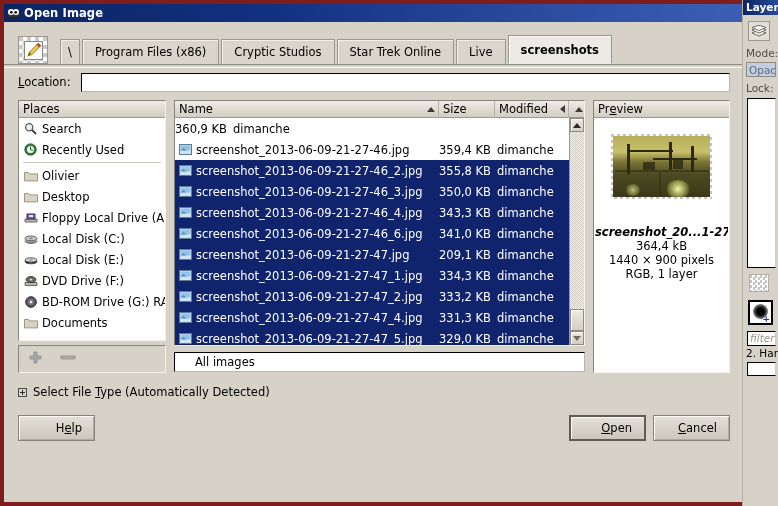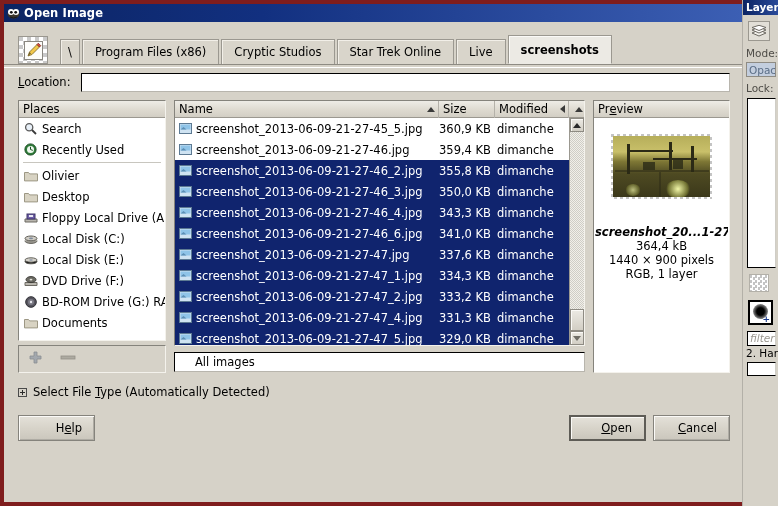--- a/index.html
+++ b/index.html
@@ -745,30 +745,20 @@
           </div>
           <div class="hcell h-corner">
             <span class="sortarrow"></span>
           </div>
         </div>
 
         <div id="file-rows-wrap">
           <div id="file-rows">
 
             <div class="frow">
-              <span class="c-name">
-                <span class="fico">
-                  <svg width="13" height="11" viewBox="0 0 13 11">
-                      <rect x="0.5" y="0.5" width="12" height="10" fill="#cfe3f2" stroke="#5d7a93"></rect>
-                      <rect x="1.5" y="1.5" width="10" height="5" fill="#8fc4e8"></rect>
-                      <path d="M1.5 6.5 l3-2.5 l3 2.5 z" fill="#5d8fb5"></path>
-                    </svg>
-                </span>
-                <span>screenshot_2013-06-09-21-27-45_5.jpg</span>
-              </span>
               <span class="c-size">360,9 KB</span>
               <span class="c-mod">dimanche</span>
             </div>
 
             <div class="frow">
               <span class="c-name">
                 <span class="fico">
                   <svg width="13" height="11" viewBox="0 0 13 11">
                       <rect x="0.5" y="0.5" width="12" height="10" fill="#cfe3f2" stroke="#5d7a93"></rect>
                       <rect x="1.5" y="1.5" width="10" height="5" fill="#8fc4e8"></rect>
@@ -845,21 +835,21 @@
               <span class="c-name">
                 <span class="fico">
                   <svg width="13" height="11" viewBox="0 0 13 11">
                       <rect x="0.5" y="0.5" width="12" height="10" fill="#cfe3f2" stroke="#5d7a93"></rect>
                       <rect x="1.5" y="1.5" width="10" height="5" fill="#8fc4e8"></rect>
                       <path d="M1.5 6.5 l3-2.5 l3 2.5 z" fill="#5d8fb5"></path>
                     </svg>
                 </span>
                 <span>screenshot_2013-06-09-21-27-47.jpg</span>
               </span>
-              <span class="c-size">337,6 KB</span>
+              <span class="c-size">209,1 KB</span>
               <span class="c-mod">dimanche</span>
             </div>
 
             <div class="frow sel">
               <span class="c-name">
                 <span class="fico">
                   <svg width="13" height="11" viewBox="0 0 13 11">
                       <rect x="0.5" y="0.5" width="12" height="10" fill="#cfe3f2" stroke="#5d7a93"></rect>
                       <rect x="1.5" y="1.5" width="10" height="5" fill="#8fc4e8"></rect>
                       <path d="M1.5 6.5 l3-2.5 l3 2.5 z" fill="#5d8fb5"></path>

